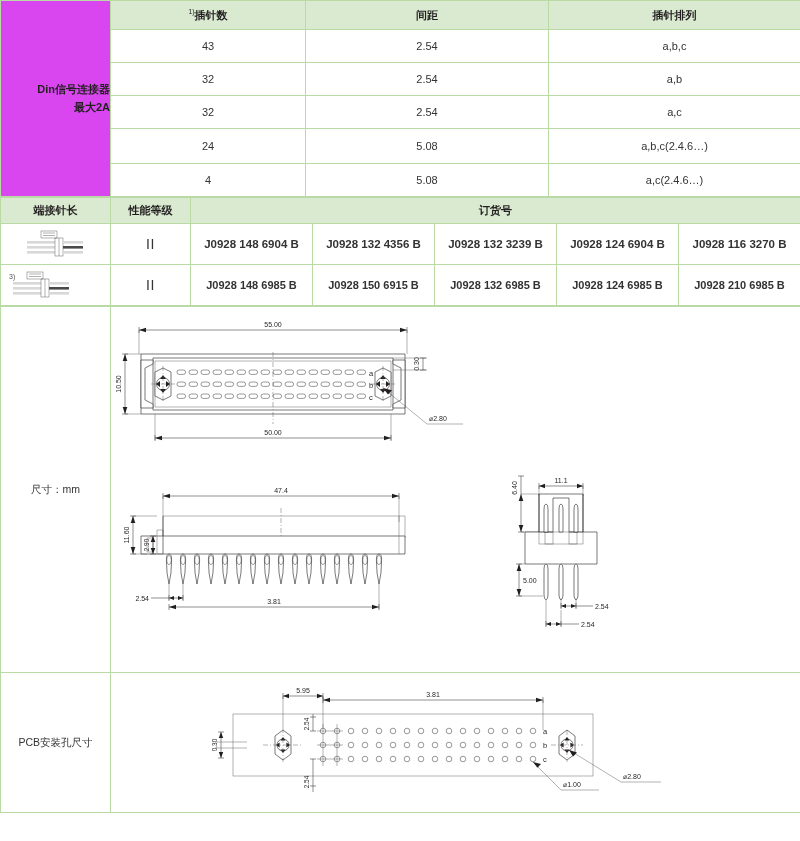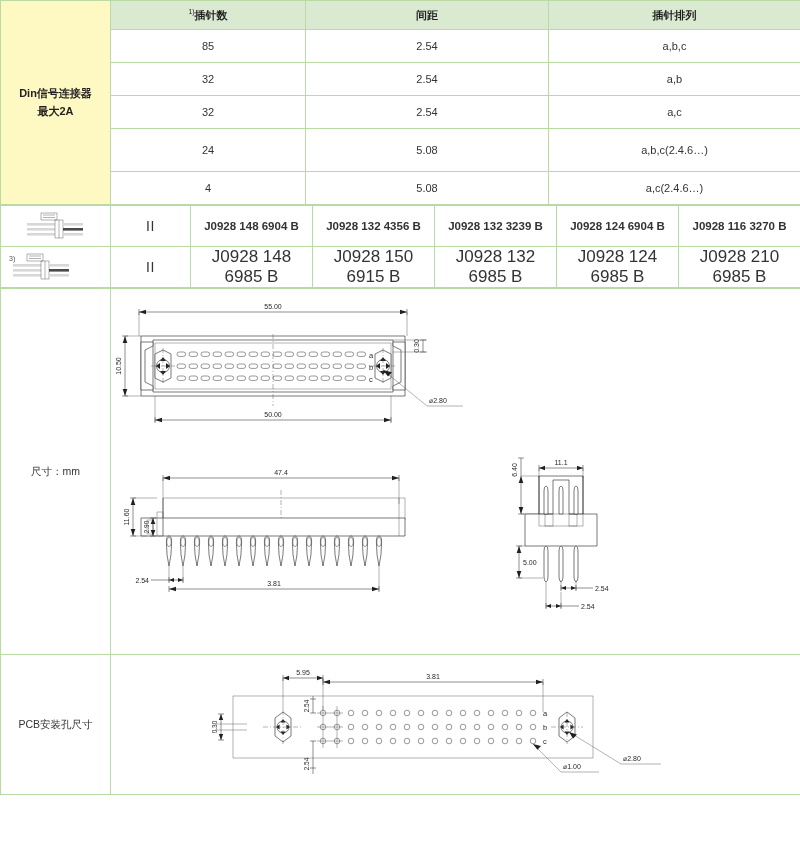--- a/index.html
+++ b/index.html
@@ -9,29 +9,29 @@
     color:#231f20;-webkit-font-smoothing:antialiased;
   }
   .page{width:800px;height:841px;position:relative;box-sizing:border-box;}
 
   
   table{border-collapse:collapse;width:800px;table-layout:fixed;}
   td,th{border:1px solid #b9d9a5;padding:0;margin:0;font-weight:normal;}
   .hdr{background:#d9ead0;font-weight:bold;font-size:11px;text-align:center;color:#231f20;}
   .cell{background:#ffffff;text-align:center;font-size:11px;color:#333;}
   .rowlabel{
-    background:#fef9c3;text-align:center;font-size:11px;font-weight:bold;
+    background:#d946ef;text-align:right;font-size:11px;font-weight:bold;
     line-height:1.6;color:#231f20;
   }
   .sup{font-size:7px;vertical-align:super;font-weight:normal;}
   .supleft{font-size:7px;color:#555;}
 
   
   .ord-strong{font-weight:bold;font-size:11.5px;}
-  .ord-norm{font-weight:normal;font-size:17px;}
+  .ord-norm{font-weight:bold;font-size:11px;}
   .grade{font-size:14px;letter-spacing:.5px;}
 
   
   .mini{display:block;margin:0 auto;}
 
   
   .drawcell{background:#ffffff;vertical-align:middle;}
   .sidelabel{
     background:#ffffff;text-align:center;font-size:10.5px;color:#333;
     vertical-align:middle;
@@ -65,35 +65,35 @@
           <div>Din信号连接器</div>
           <div>最大2A</div>
         </td>
         <td class="hdr">
           <span class="sup">1)</span><span>插针数</span>
         </td>
         <td class="hdr">间距</td>
         <td class="hdr">插针排列</td>
       </tr>
       <tr style="height:33px">
-        <td class="cell">85</td>
+        <td class="cell">43</td>
         <td class="cell">2.54</td>
         <td class="cell">a,b,c</td>
       </tr>
       <tr style="height:33px">
         <td class="cell">32</td>
         <td class="cell">2.54</td>
         <td class="cell">a,b</td>
       </tr>
       <tr style="height:33px">
         <td class="cell">32</td>
         <td class="cell">2.54</td>
         <td class="cell">a,c</td>
       </tr>
-      <tr style="height:43px">
+      <tr style="height:35px">
         <td class="cell">24</td>
         <td class="cell">5.08</td>
         <td class="cell">a,b,c(2.4.6…)</td>
       </tr>
       <tr style="height:33px">
         <td class="cell">4</td>
         <td class="cell">5.08</td>
         <td class="cell">a,c(2.4.6…)</td>
       </tr>
     </tbody>
@@ -103,20 +103,25 @@
     <colgroup>
       <col style="width:110px">
         <col style="width:80px">
       <col style="width:122px">
         <col style="width:122px">
         <col style="width:122px">
         <col style="width:122px">
         <col style="width:122px">
     </colgroup>
     <tbody>
+      <tr style="height:26px">
+        <td class="hdr">端接针长</td>
+        <td class="hdr">性能等级</td>
+        <td class="hdr" colspan="5">订货号</td>
+      </tr>
 
       <tr style="height:41px">
         <td class="cell">
           <span class="mini">
             <svg class="mini" width="62" height="32" viewBox="0 0 62 32">
               <rect x="16" y="3" width="16" height="7" class="ln-thin" fill="#f2f2f2"></rect>
               <line x1="18" y1="5" x2="30" y2="5" class="ln-thin"></line>
               <line x1="18" y1="7.5" x2="30" y2="7.5" class="ln-thin"></line>
               <rect x="2" y="13" width="28" height="2.6" fill="#d8d8d8"></rect>
               <rect x="2" y="18" width="28" height="2.6" fill="#d8d8d8"></rect>

